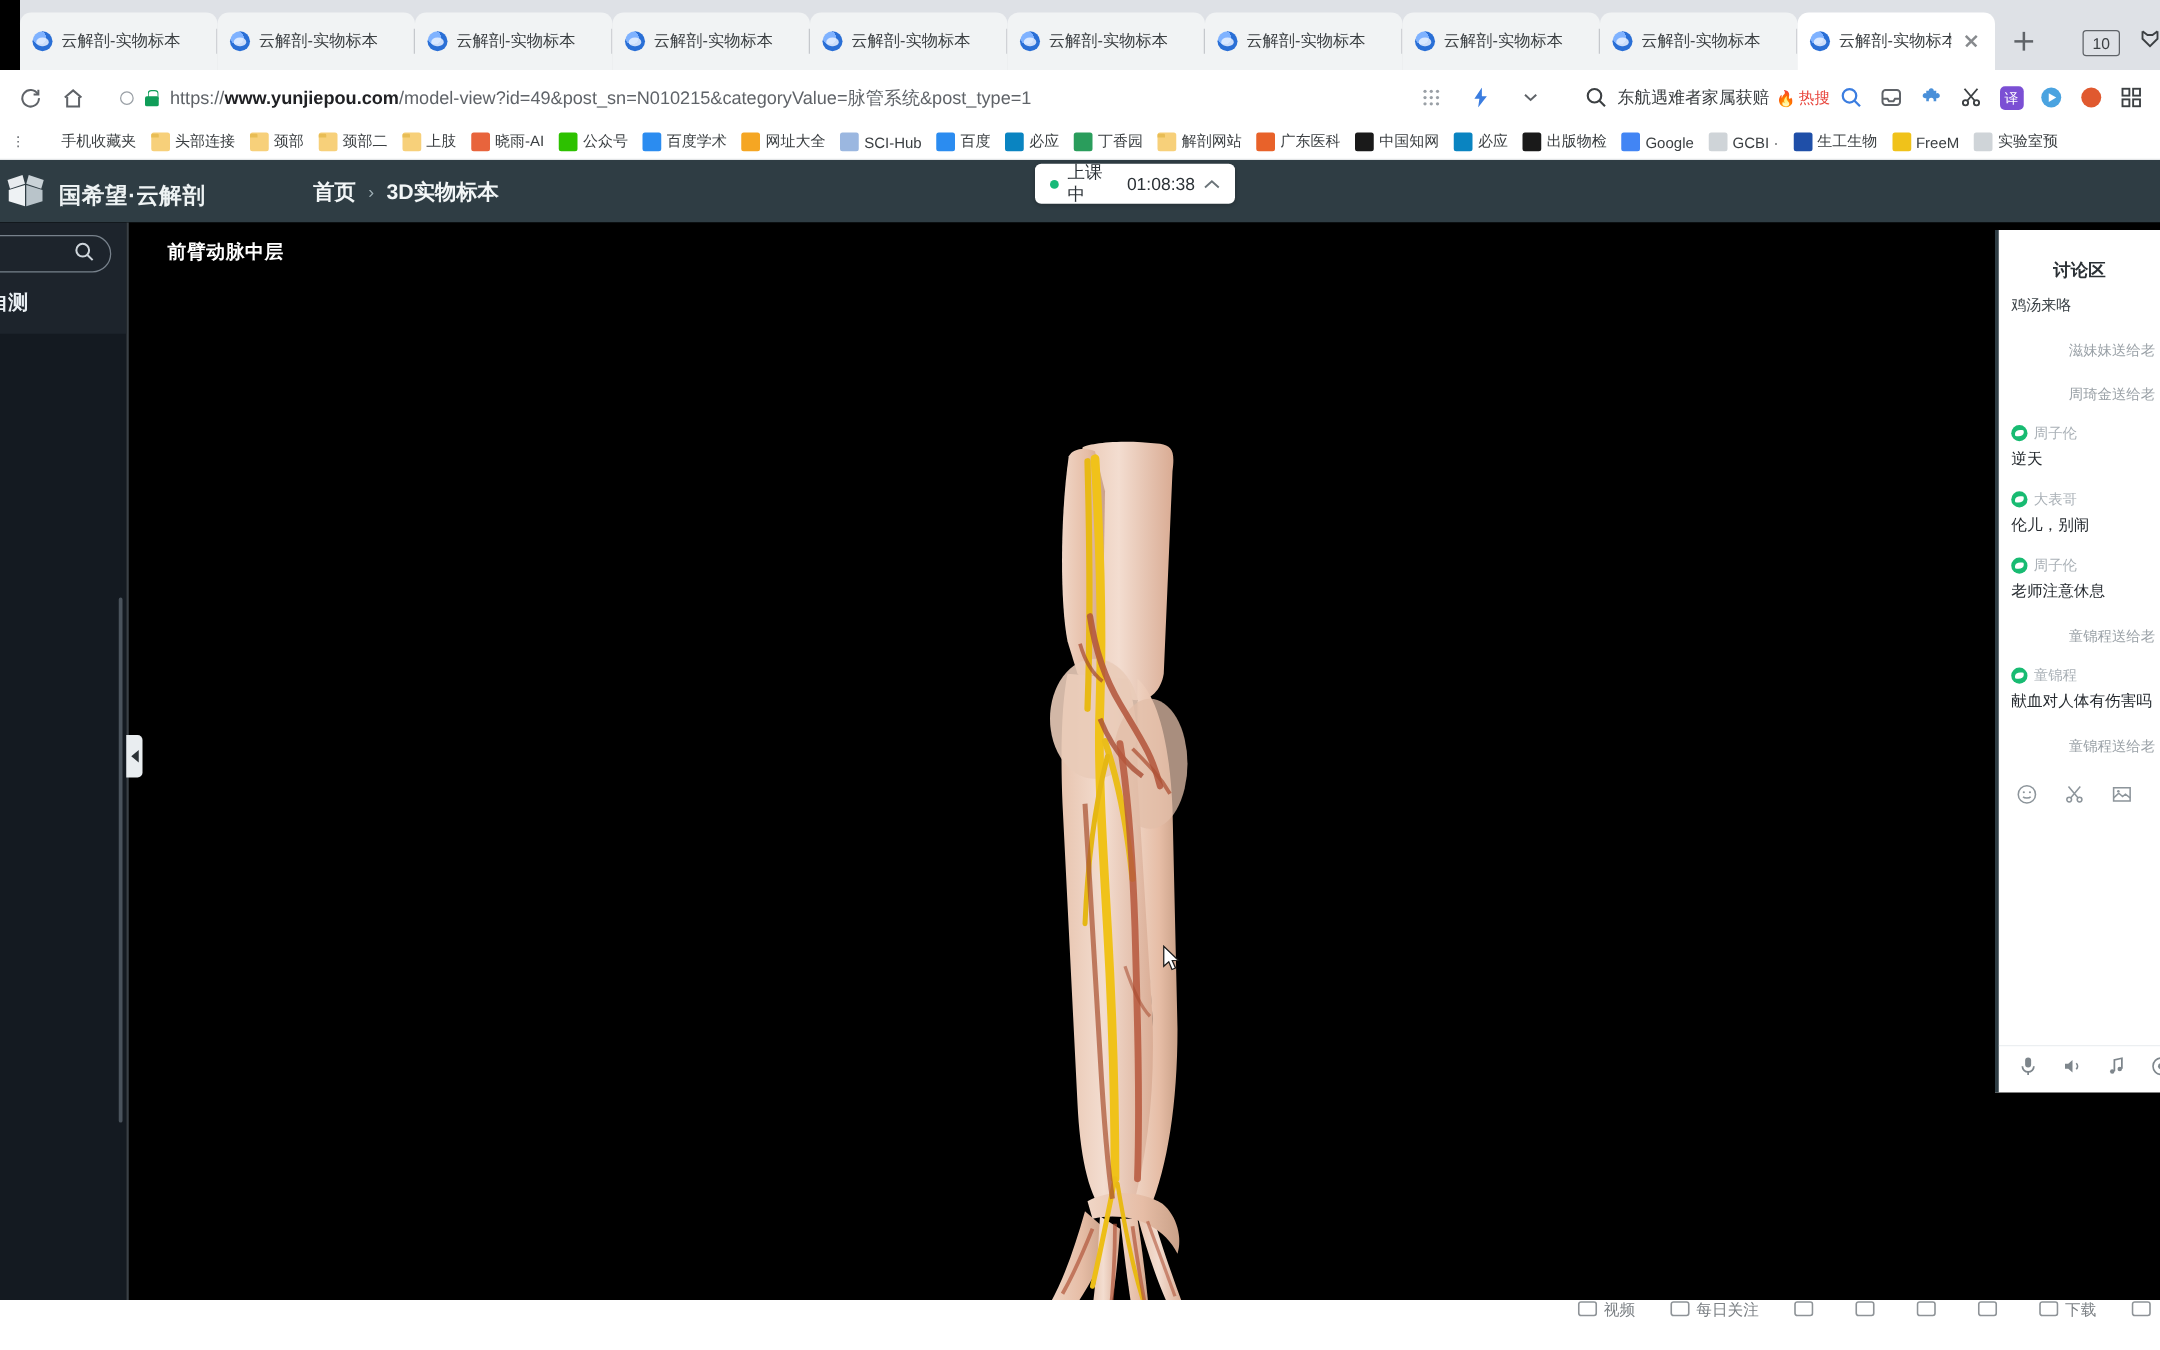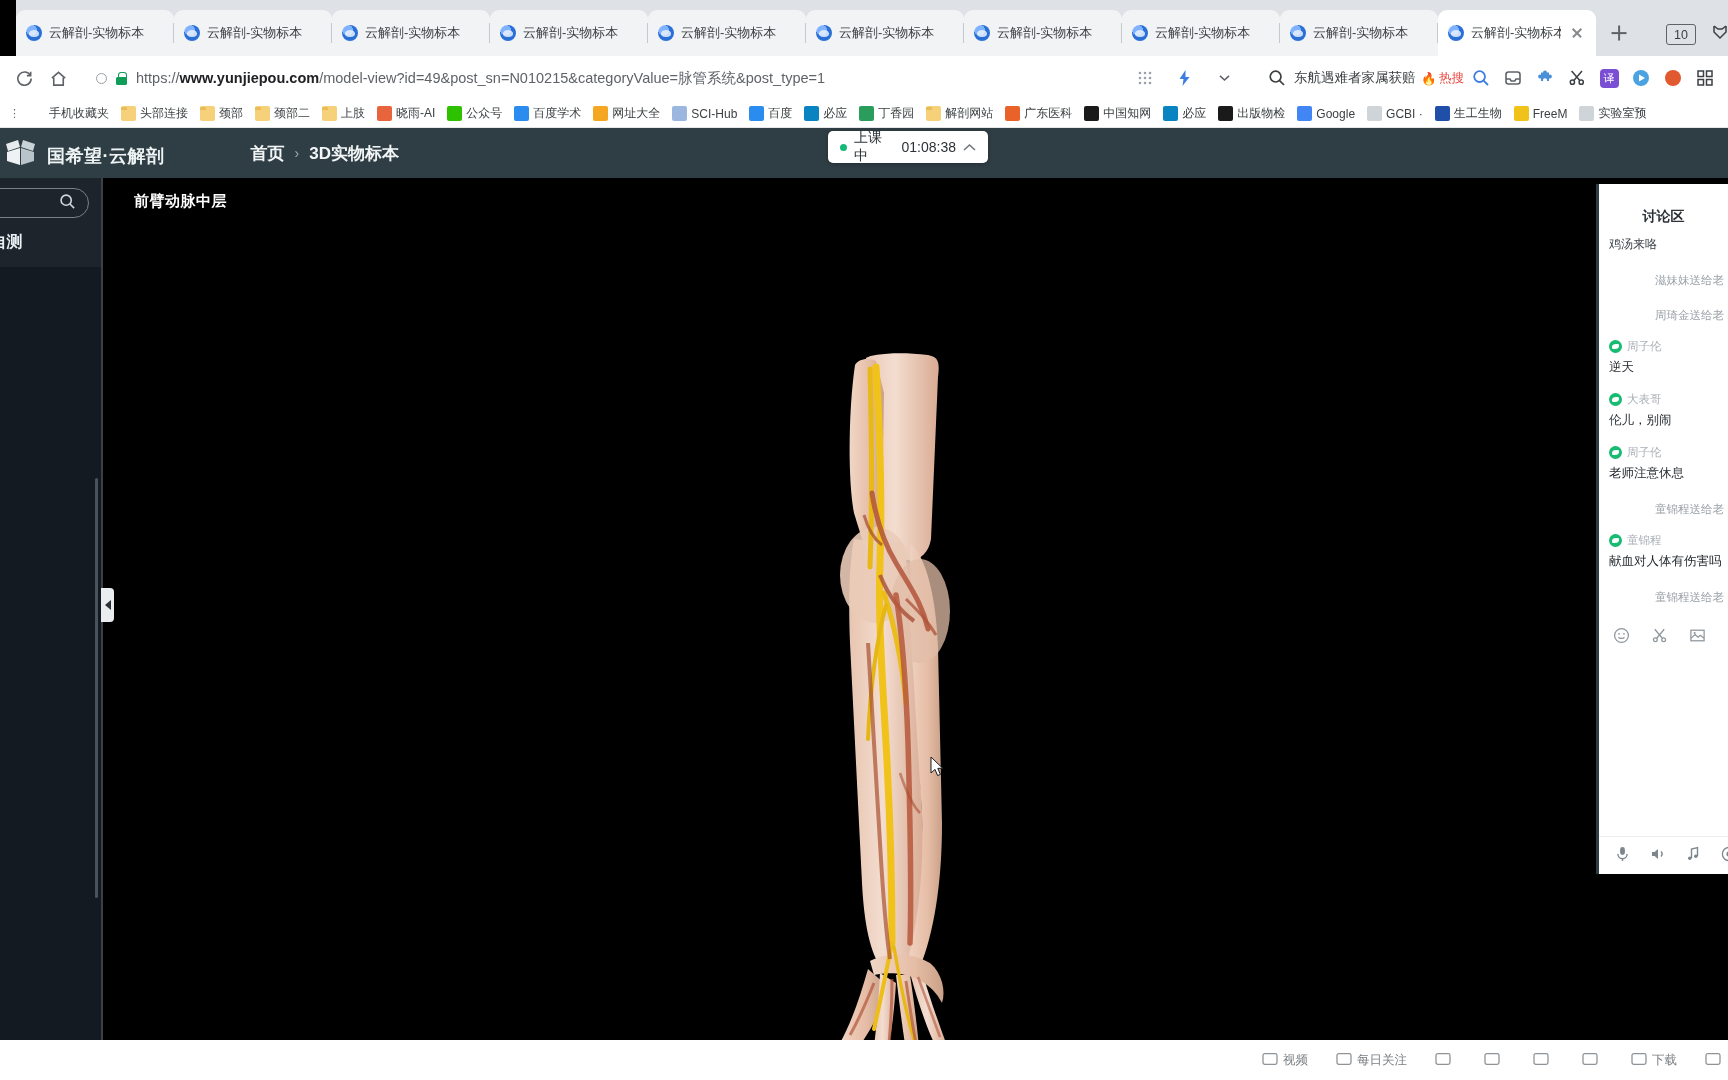--- a/index.html
+++ b/index.html
@@ -211,21 +211,21 @@
   .compose-tools { display:flex; gap: 21px; padding: 22px 0 0 14px; color:#8d959b; }
   .discuss-bottom {
     position: absolute; bottom: 0; left: 0; width: 132px; height: 38px;
     display:flex; align-items:center; gap: 20px; padding-left: 16px; color:#7e868c;
     border-top: 1px solid #eceff1;
   }
 
   
   .media-bar {
     position: absolute; left: 0; bottom: 0; width: 1728px; height: 40px;
-    background: #ffffff; display: flex; align-items: center; gap: 28px;
+    background: #ffffff; display: flex; align-items: flex-start; gap: 28px;
     padding-left: 1262px; color:#63696e; font-size: 12.5px; white-space: nowrap;
     overflow: hidden;
   }
   .media-item { display:flex; align-items:center; gap:5px; opacity:.85; }
 </style>
 </head>
 <body>
 
 <div id="root">
 

